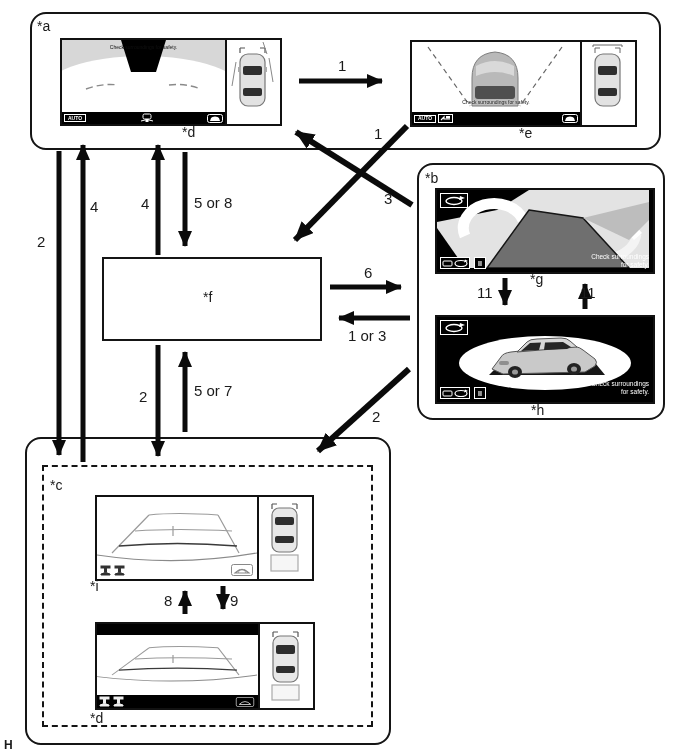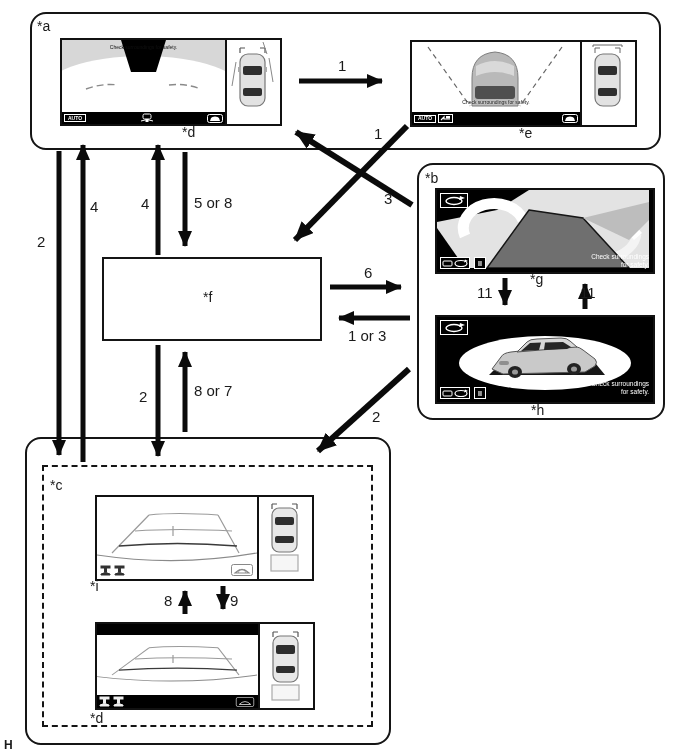--- a/index.html
+++ b/index.html
@@ -310,21 +310,21 @@
   <span class="num" style="left:338px;top:57px">1</span>
   <span class="num" style="left:374px;top:125px">1</span>
   <span class="num" style="left:384px;top:190px">3</span>
   <span class="num" style="left:37px;top:233px">2</span>
   <span class="num" style="left:90px;top:198px">4</span>
   <span class="num" style="left:141px;top:195px">4</span>
   <span class="num" style="left:194px;top:194px">5 or 8</span>
   <span class="num" style="left:364px;top:264px">6</span>
   <span class="num" style="left:348px;top:327px">1 or 3</span>
   <span class="num" style="left:139px;top:388px">2</span>
-  <span class="num" style="left:194px;top:382px">8 or 7</span>
+  <span class="num" style="left:194px;top:382px">5 or 7</span>
   <span class="num" style="left:372px;top:408px">2</span>
   <span class="num" style="left:477px;top:284px">11</span>
   <span class="num" style="left:580px;top:284px">11</span>
   <span class="num" style="left:164px;top:592px">8</span>
   <span class="num" style="left:230px;top:592px">9</span>
 
   <span class="num" style="left:4px;top:738px;font-size:12px;font-weight:bold">H</span>
 </div>
 
 </body></html>

